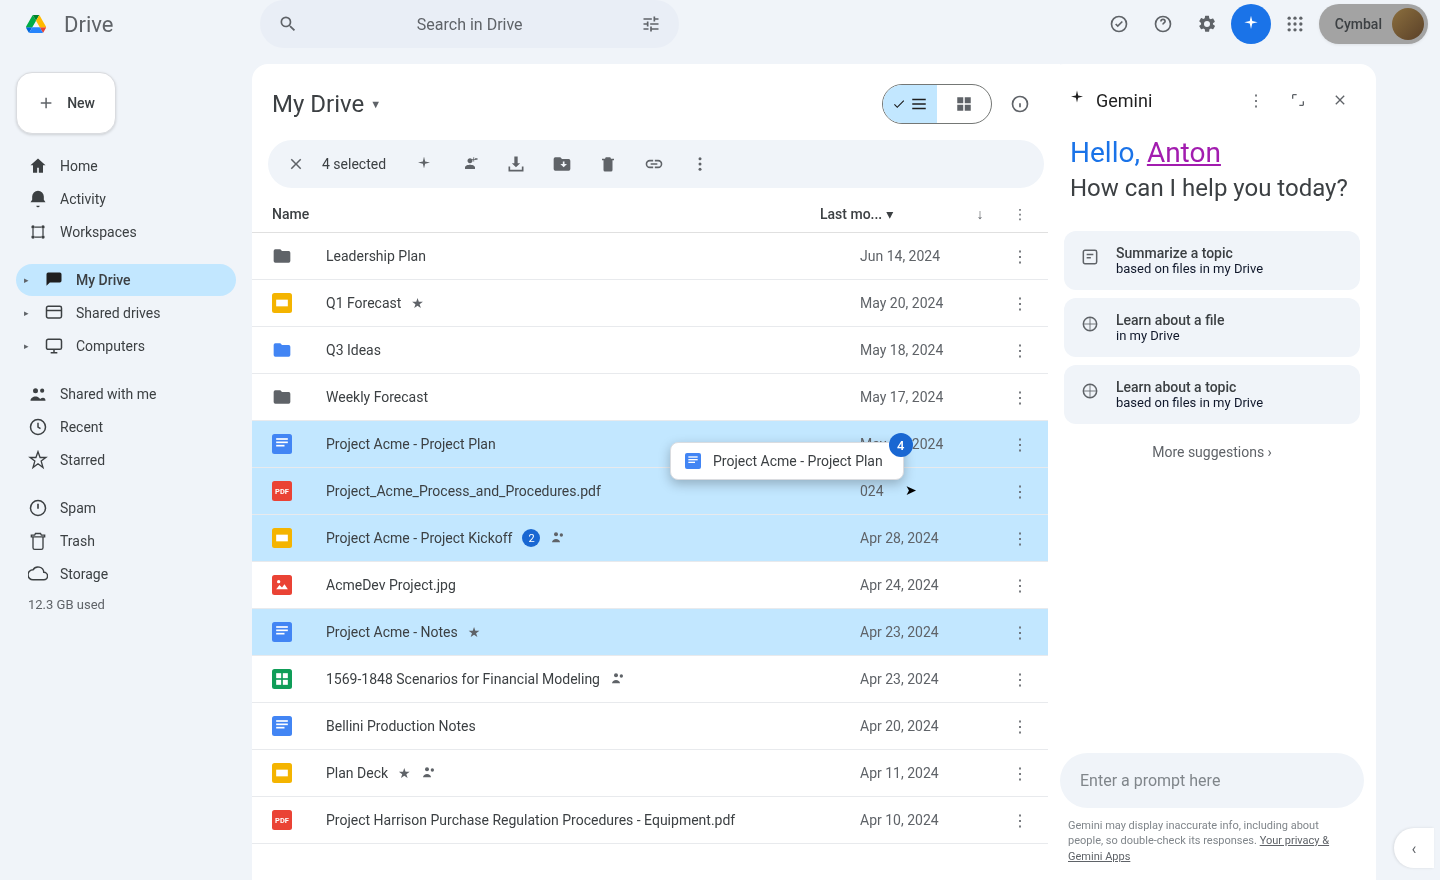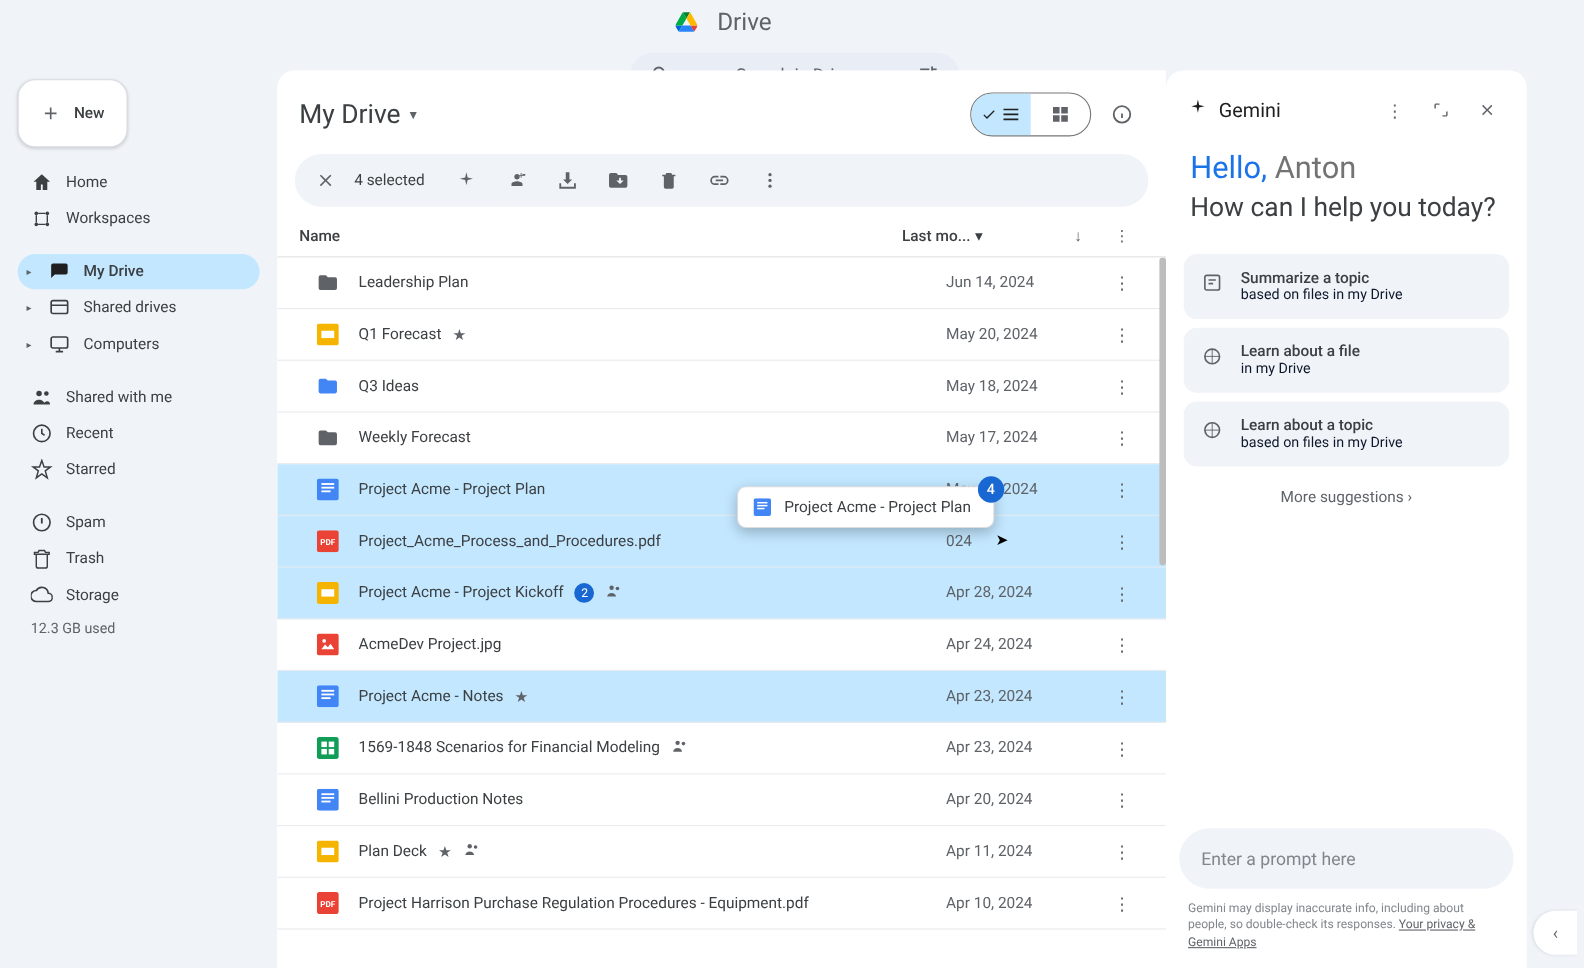--- a/index.html
+++ b/index.html
@@ -1,19 +1,19 @@
 <!DOCTYPE html>
 <html><head>
 <meta charset="utf-8">
 <style>
 * { box-sizing: border-box; margin: 0; padding: 0; font-family: 'Google Sans', Roboto, Arial, sans-serif; }
 body { background: #f0f4f9; width: 1440px; height: 880px; overflow: hidden; position: relative; }
 
 
-.header { display: flex; align-items: center; height: 64px; padding: 0 12px 16px 16px; gap: 8px; flex-direction: column; }
+.header { display: flex; align-items: center; height: 64px; padding: 0 12px 16px 16px; gap: 8px; }
 .logo-area { display: flex; align-items: center; gap: 8px; width: 236px; }
 .drive-logo { width: 40px; height: 40px; display: flex; align-items: center; justify-content: center; }
 .drive-text { font-size: 22px; color: #5f6368; }
 .search-bar { flex: 1; max-width: 720px; height: 48px; background: #e9eef6; border-radius: 24px; display: flex; align-items: center; padding: 0 8px; }
 .search-icon-btn { width: 40px; height: 40px; display: flex; align-items: center; justify-content: center; color: #5f6368; }
 .search-input { flex: 1; border: none; background: transparent; font-size: 16px; color: #5f6368; outline: none; text-align: center; }
 .search-input::placeholder { color: #5f6368; }
 .search-options { width: 40px; height: 40px; display: flex; align-items: center; justify-content: center; color: #5f6368; }
 .header-spacer { flex: 1; }
 .header-icons { display: flex; align-items: center; gap: 4px; }
@@ -51,44 +51,44 @@
 
 .cols-header { display: flex; align-items: center; padding: 10px 20px; border-bottom: 1px solid #e0e0e0; font-size: 14px; color: #3c4043; font-weight: 500; }
 .col-name { flex: 1; }
 .col-mod { width: 140px; display:flex; align-items:center; gap:4px; cursor:pointer;}
 .col-sort { width: 40px; text-align:center; color:#5f6368; cursor:pointer;}
 .col-menu { width: 40px; text-align:center; color:#5f6368; cursor:pointer;}
 
 .file-list { overflow-y: auto; height: 640px; position:relative; }
 .file-row { display: flex; align-items: center; height: 47px; padding: 0 20px; border-bottom: 1px solid #e8eaed; cursor: pointer; }
 .file-row.selected { background: #c2e7ff; }
-.file-icon { width: 36px; height: 20px; margin-right: 18px; display:flex; align-items:center; justify-content:flex-end; flex-shrink:0;}
+.file-icon { width: 36px; height: 20px; margin-right: 18px; display:flex; align-items:center; justify-content:flex-start; flex-shrink:0;}
 .file-name { flex: 1; font-size: 14px; color: #3c4043; display:flex; align-items:center; gap:10px; }
 .file-date { width: 140px; font-size: 14px; color: #5f6368; }
 .file-more { width: 40px; text-align:center; color:#5f6368; cursor:pointer;}
 .badge { background:#1967d2; color:#fff; border-radius:10px; min-width:18px; height:18px; font-size:11px; display:inline-flex; align-items:center; justify-content:center; padding:0 5px; }
 .star { color:#5f6368; }
 .shared-icon { color:#5f6368; }
 
 .scroll-indicator { position:absolute; right:0; top:0; width:6px; height:280px; background:#bdbdbd; border-radius:3px; }
 
 
 .drag-preview { position: absolute; left: 670px; top: 442px; background:#fff; border:1px solid #dadce0; border-radius: 8px; box-shadow: 0 4px 12px rgba(0,0,0,0.25); padding: 10px 20px 10px 14px; display:flex; align-items:center; gap:12px; font-size:14px; color:#3c4043; pointer-events:none; }
 .drag-badge { position:absolute; top:-10px; right:-10px; background:#1967d2; color:#fff; width:24px; height:24px; border-radius:50%; display:flex; align-items:center; justify-content:center; font-size:13px; font-weight:500;}
 .cursor-arrow { position:absolute; left:905px; top:482px; color:#000; font-size:14px; pointer-events:none;}
 
 
-.gemini-panel { position: absolute; right: 52px; top: 64px; width: 328px; bottom: 0; background: #fff; border-radius: 16px 16px 0 0; padding: 16px 12px; display:flex; flex-direction:column; }
+.gemini-panel { position: absolute; right: 64px; top: 64px; width: 328px; bottom: 0; background: #fff; border-radius: 16px 16px 0 0; padding: 16px 12px; display:flex; flex-direction:column; }
 .gem-header { display:flex; align-items:center; gap:10px; padding: 4px 8px 20px 8px; }
 .gem-spark { color:#1f1f1f; }
 .gem-title { font-size:18px; font-weight:400; color:#1f1f1f; flex:1; }
 .gem-hicon { width:32px; height:32px; display:flex; align-items:center; justify-content:center; color:#5f6368; cursor:pointer; }
 .gem-greet { padding: 0 10px 20px 10px; font-size: 28px; line-height: 1.2; }
 .gem-hello { color:#1a73e8; }
-.gem-name { color:#737373; }
+.gem-name { color:#a21caf;text-decoration:underline; }
 .gem-sub { color:#3c4043; font-size:24px; }
 .sugg { background:#f0f4f9; border-radius:12px; margin:8px 4px; padding:14px; display:flex; gap:14px; cursor:pointer; }
 .sugg-icon { width:24px; height:24px; flex-shrink:0; display:flex; align-items:center; justify-content:center; color:#5f6368;}
 .sugg-title { font-size:14px; color:#3c4043; font-weight:500; }
 .sugg-desc { font-size:13px; color:#0f172a; }
 .more-sugg { text-align:center; padding:12px; font-size:14px; color:#5f6368; cursor:pointer; }
 .gem-spacer { flex:1; }
 .prompt-box { background:#f0f4f9; border-radius:28px; padding:18px 20px; font-size:16px; color:#80868b; margin:0 0 10px 0;}
 .disclaimer { font-size:11px; color:#80868b; padding:0 8px; line-height:1.4;}
 .disclaimer a { color:#5f6368; }
@@ -183,20 +183,26 @@
   </button>
   <div id="nav-list">
       <div class="nav-item">
         <svg width="20" height="20" viewBox="0 0 24 24" fill="currentColor">
           <path d="M12 3l9 8h-3v9h-5v-6h-2v6H6v-9H3z"></path>
         </svg>
         <span>Home</span>
       </div>
       <div class="nav-item">
         <svg width="20" height="20" viewBox="0 0 24 24" fill="currentColor">
+          <path d="M12 2a7 7 0 00-7 7v4l-2 3h18l-2-3V9a7 7 0 00-7-7zm-2 18a2 2 0 004 0h-4z"></path>
+        </svg>
+        <span>Activity</span>
+      </div>
+      <div class="nav-item">
+        <svg width="20" height="20" viewBox="0 0 24 24" fill="currentColor">
           <circle cx="6" cy="6" r="2"></circle>
           <circle cx="18" cy="6" r="2"></circle>
           <circle cx="6" cy="18" r="2"></circle>
           <circle cx="18" cy="18" r="2"></circle>
           <path d="M6 8v8M18 8v8M8 6h8M8 18h8" stroke="currentColor" stroke-width="1.5" fill="none"></path>
         </svg>
         <span>Workspaces</span>
       </div>
       <div class="nav-group-gap"></div>
       <div class="nav-item sub active">

